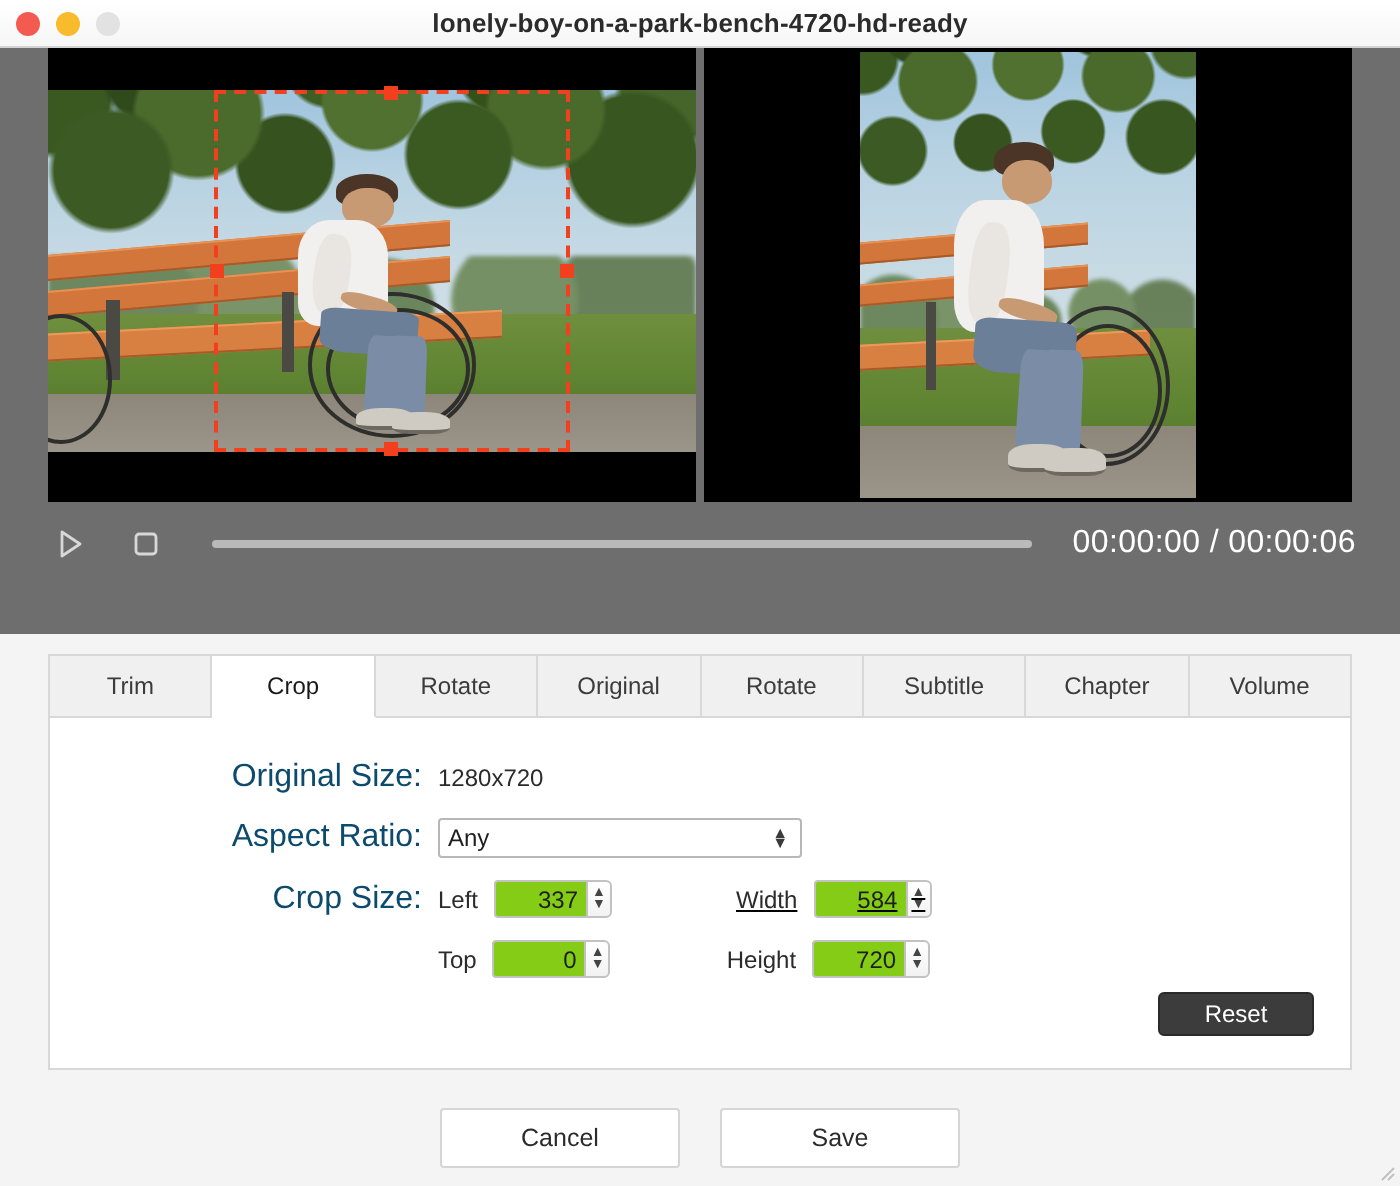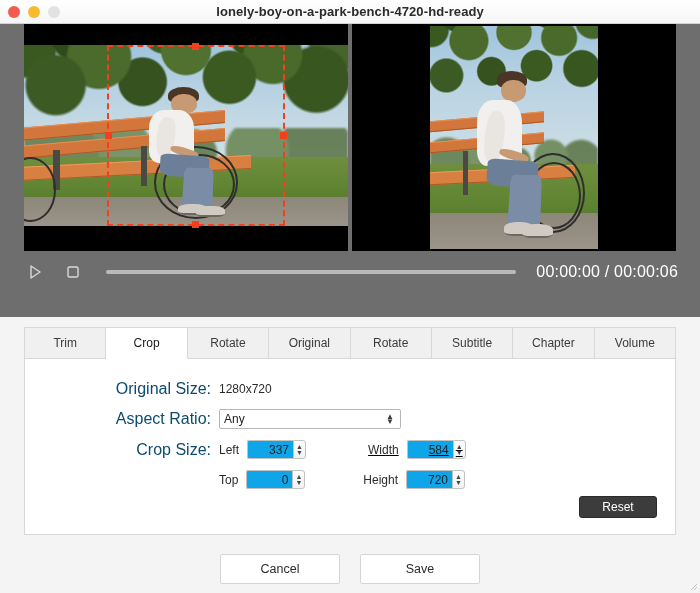--- a/index.html
+++ b/index.html
@@ -376,21 +376,21 @@
   .stepper {
     display: flex;
     align-items: center;
   }
   .stepper input {
     width: 46px;
     height: 19px;
     border: 1px solid #c2c2c2;
     border-right: none;
     border-radius: 2px 0 0 2px;
-    background: #0ea5e9;
+    background: #84cc16;
     font-size: 12px;
     font-family: "Liberation Sans", sans-serif;
     color: #1e1e1e;
     text-align: right;
     padding-right: 4px;
     outline: none;
   }
   .stepper .arrows {
     width: 13px;
     height: 19px;

